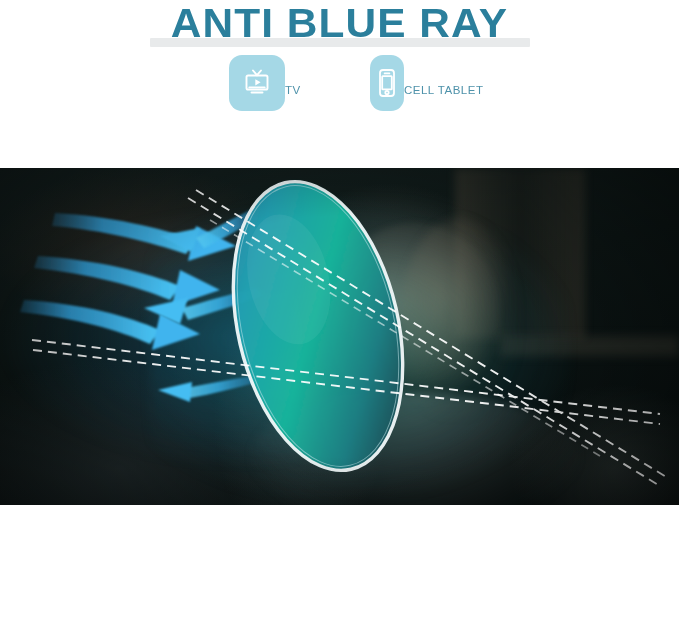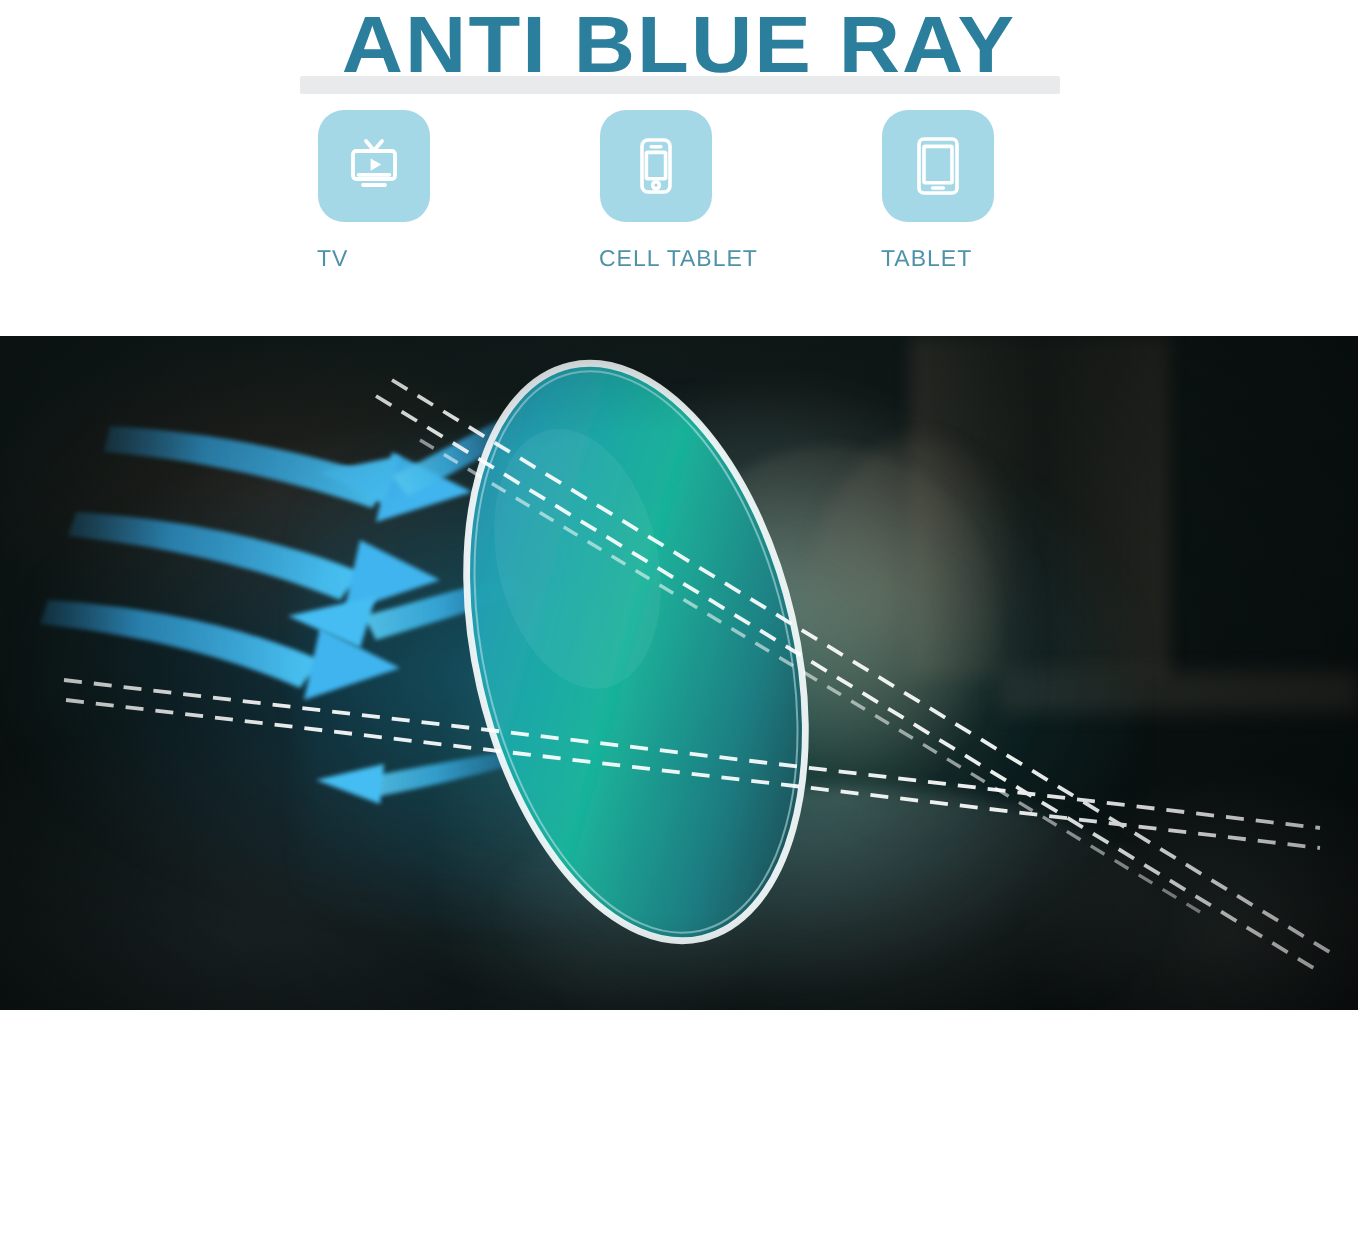--- a/index.html
+++ b/index.html
@@ -23,21 +23,21 @@
     font-weight:bold;font-size:40px;line-height:46px;letter-spacing:1px;
     color:#2b7f9c;
     transform:scaleX(1.06);transform-origin:50% 50%;
     white-space:nowrap;
   }
 
   .devices{
     position:absolute;left:0;top:55px;width:679px;
     display:flex;justify-content:center;gap:61px;
   }
-  .device{width:80px;display:flex;flex-direction:column;align-items:flex-start;}
+  .device{width:80px;display:flex;flex-direction:row;align-items:center;}
   .tile{
     width:56px;height:56px;border-radius:13px;background:#a5d8e6;
     display:flex;align-items:center;justify-content:center;
   }
   .device-label{
     margin-top:13px;font-size:11.5px;letter-spacing:.5px;color:#4e92aa;
     text-align:center;white-space:nowrap;font-weight:400;
   }
 
   
@@ -137,32 +137,20 @@
               <rect x="10" y="4" width="14" height="26" rx="3"></rect>
               <path d="M14.6 7.4 H19.4"></path>
               <rect x="12.2" y="10.2" width="9.6" height="13.2" rx="0.6"></rect>
               <circle cx="17" cy="26.6" r="1.7"></circle>
             </g>
           </svg>
         </div>
         <div class="device-label">CELL TABLET</div>
       </div>
 
-      <div class="device">
-        <div class="tile">
-          <svg width="34" height="34" viewBox="0 0 34 34">
-            <g fill="none" stroke="#ffffff" stroke-width="1.8" stroke-linecap="round">
-              <rect x="7.5" y="3.5" width="19" height="27" rx="2.4"></rect>
-              <rect x="10" y="7.2" width="14" height="18.2" rx="0.6"></rect>
-              <path d="M14.3 28 H19.7"></path>
-            </g>
-          </svg>
-        </div>
-        <div class="device-label">TABLET</div>
-      </div>
 
 
     </div>
   </div>
 
   <div class="photo">
     <div class="bg"></div>
     <div class="shelf"></div>
     <div class="shelf2"></div>
     <div class="person-head"></div>

